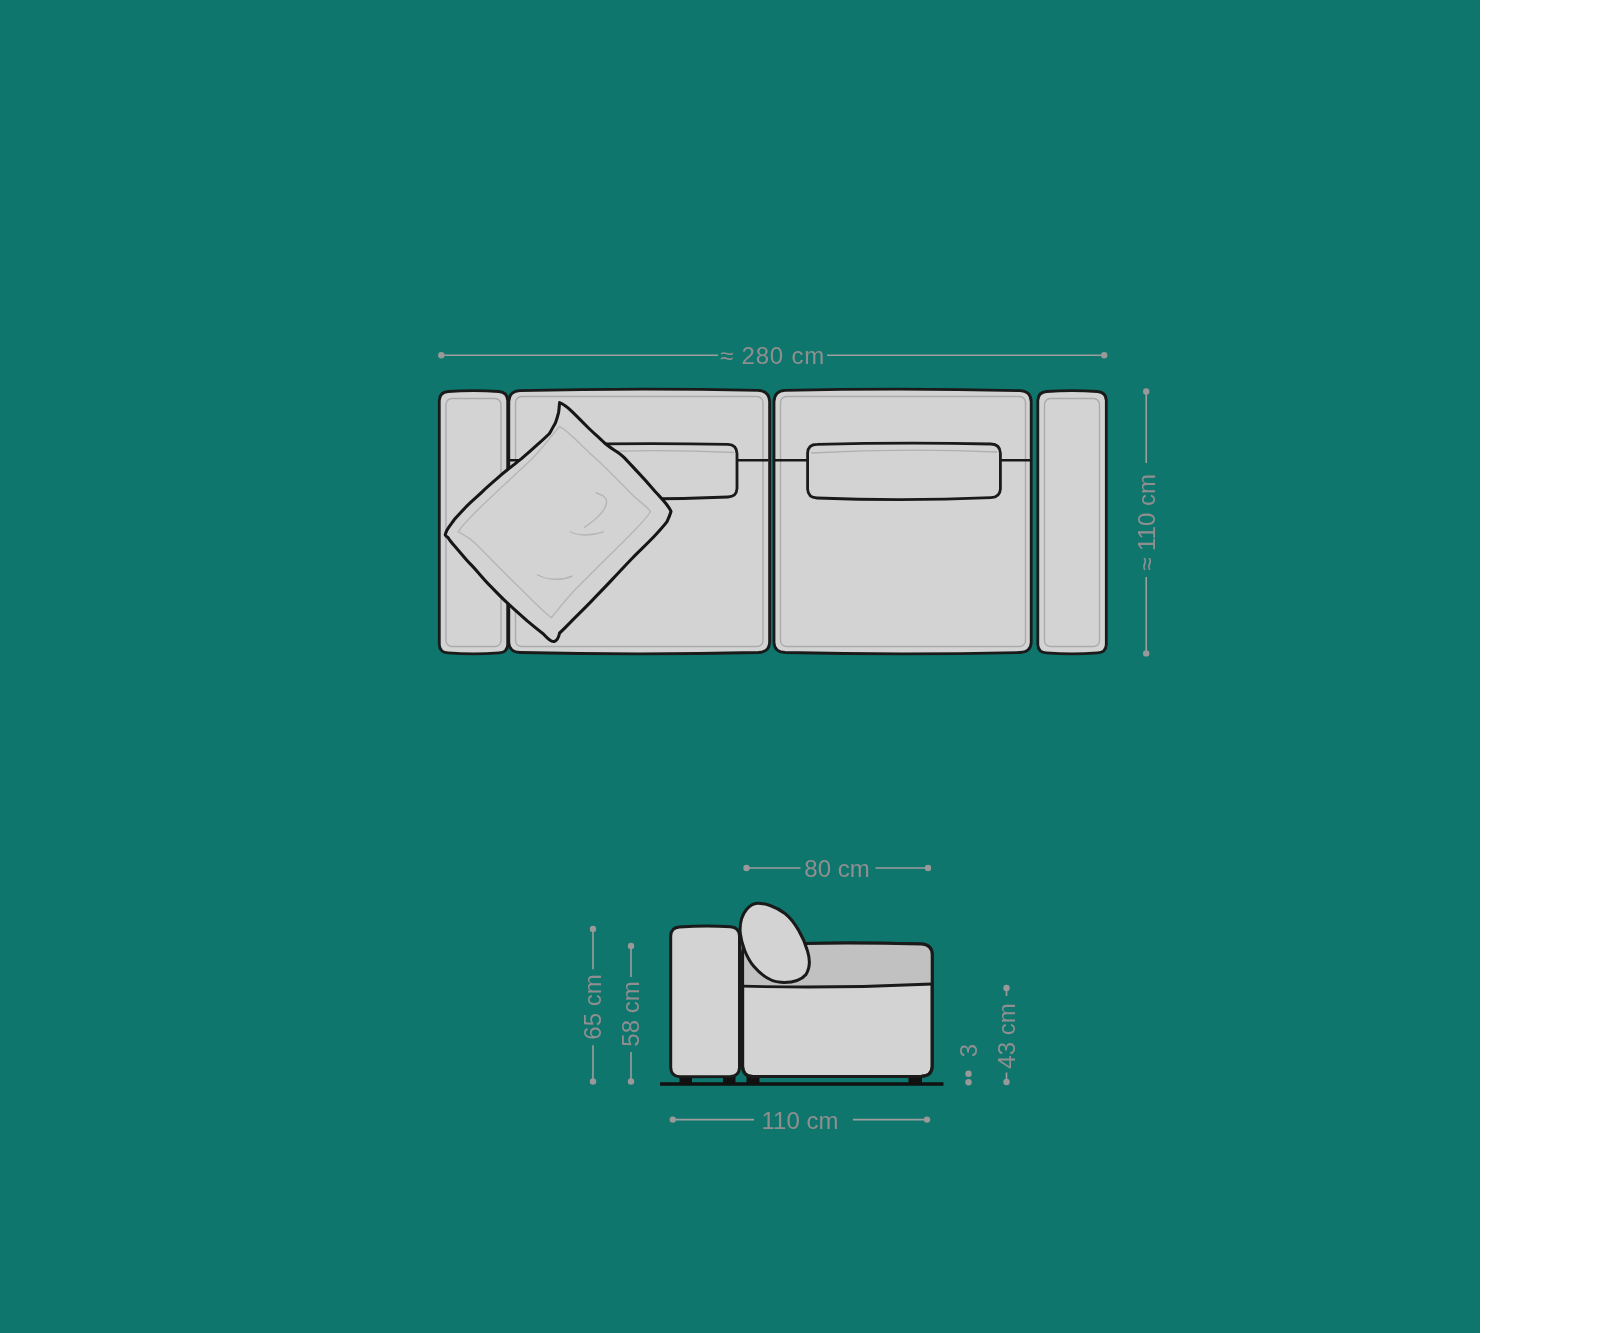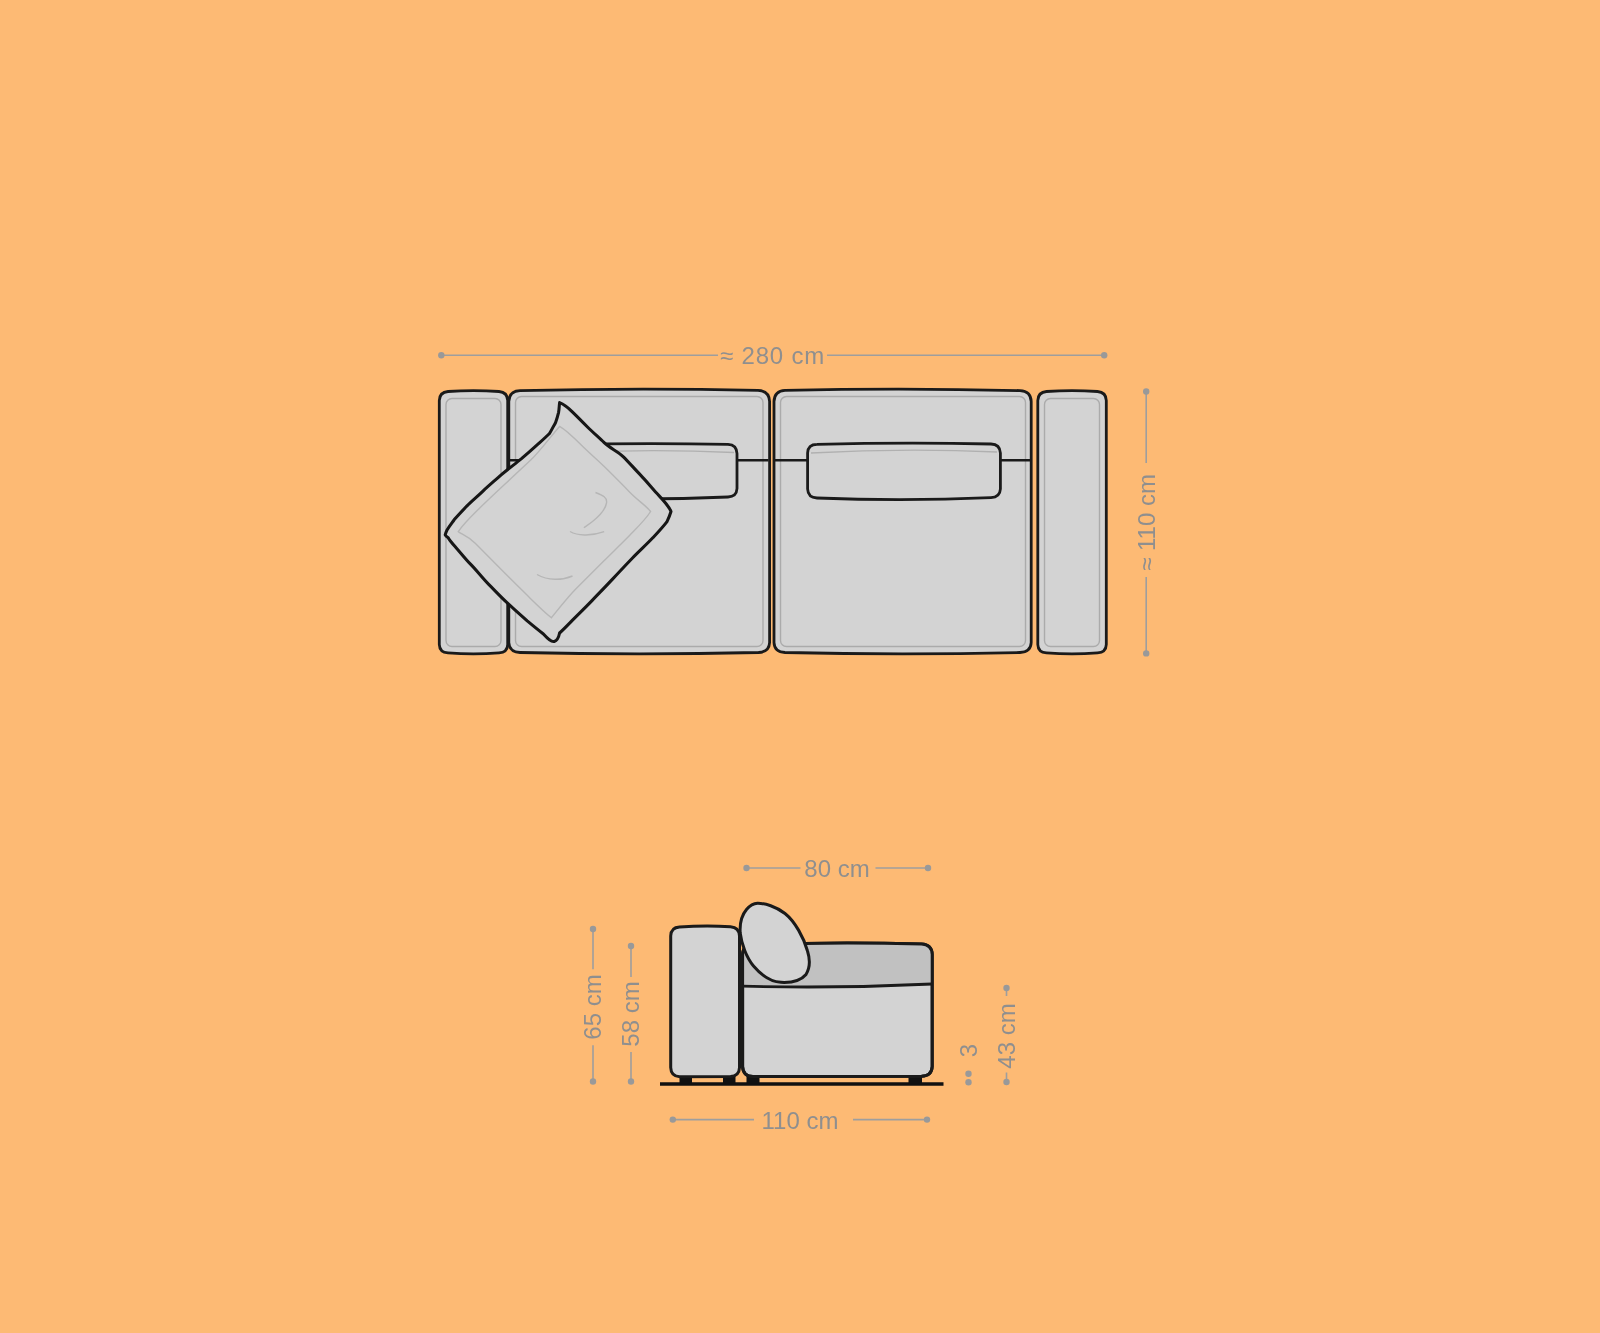--- a/index.html
+++ b/index.html
@@ -1,16 +1,16 @@
 <!DOCTYPE html>
 <html><head>
 <meta charset="utf-8">
 <style>
   html,body{margin:0;padding:0;background:#ffffff;}
-  .wrap{width:1600px;height:1333px;position:relative;overflow:hidden;background:#fdba74;}
+  .wrap{width:1480px;height:1333px;position:relative;overflow:hidden;background:#0f766e;}
   text{font-family:"Liberation Sans",sans-serif;fill:#8f8f8f;font-size:24px;letter-spacing:0px;}
 </style>
 </head>
 <body>
 <div class="wrap">
 <svg width="1600" height="1333" viewBox="0 0 1600 1333">
 <defs></defs>
 <g id="topview">
 
   <path d="M 448 391.5 Q 473.5 389.6 499 391.5 Q 507.4 392.1 507.7 400.5 L 507.7 644.5 Q 507.4 652.4 499 652.9 Q 473.5 654.9 448 652.9 Q 439.6 652.4 439.3 644.5 L 439.3 400.5 Q 439.6 392.1 448 391.5 Z" fill="#d3d3d3" stroke="#1a1a1a" stroke-width="2.8"></path>

